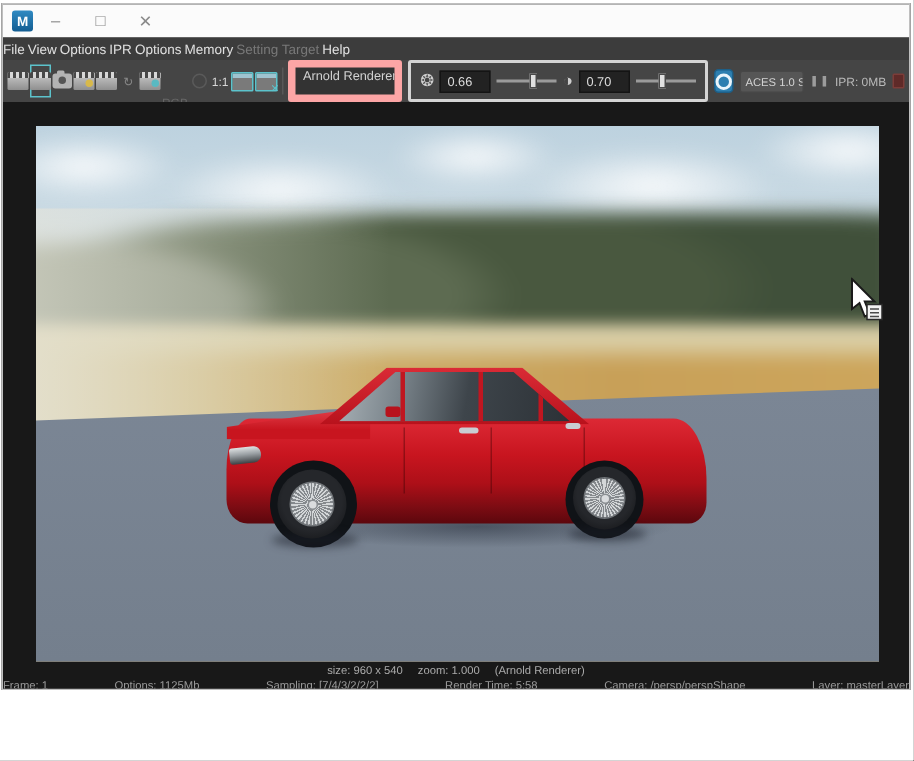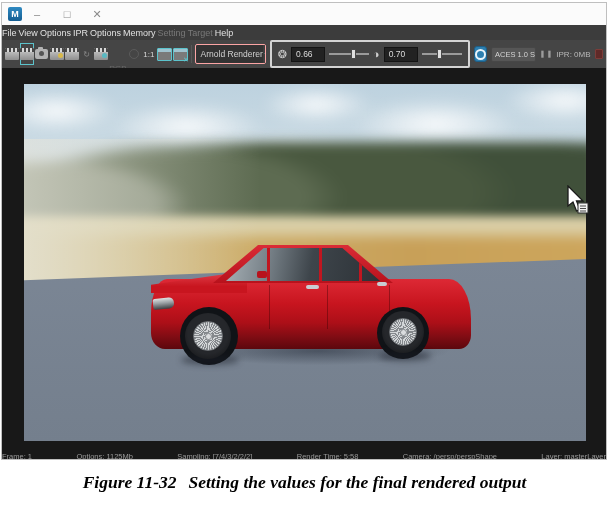--- a/index.html
+++ b/index.html
@@ -44,22 +44,22 @@
                   background:#b3b3b3;border-radius:1px;}
   .camera::after{content:"";position:absolute;left:4px;top:2px;width:5px;height:5px;
                  border-radius:50%;background:#555;}
   .txt-tool{font-size:8px;color:#d6d6d6;}
   .txt-tool.dim-t{color:#8f8f8f;margin-top:29px;}
   .alpha-c{width:8px;height:8px;border:1.5px solid #999;border-radius:50%;opacity:.55;}
   .img-ic{width:13px;height:11px;border:1px solid #5cc3cc;border-radius:1px;
           background:linear-gradient(180deg,#9fc3cf 0 3px,#7a7a7a 3px);position:relative;}
   .img-ic .x{position:absolute;right:-2px;bottom:-3px;color:#5cc3cc;font-size:7px;line-height:7px;}
   .sep{width:1px;height:18px;background:#585858;margin:0 2px;}
-  .dd{width:86px;height:18px;background:#333;border:1px solid #fca5a5;border-radius:2px;
-      display:flex;align-items:center;overflow:hidden;}
+  .dd{width:86px;height:18px;background:#333;border:5px solid #fca5a5;border-radius:2px;
+      display:flex;overflow:hidden;}
   .dd-label{flex:1;font-size:8.5px;color:#d2d2d2;padding-left:5px;white-space:nowrap;}
   .dd-arrow{width:13px;align-self:stretch;background:#3e3e3e;color:#5cc3cc;font-size:7px;
             display:flex;align-items:center;justify-content:center;}
   .hl-box{display:flex;align-items:center;gap:4px;border:2px solid #d4d4d4;border-radius:2px;
           padding:2px 6px;margin-left:3px;height:20px;box-sizing:content-box;}
   .sl-icon{font-size:11px;color:#cfcfcf;line-height:11px;background:none;border:none;padding:0;}
   .valbox{width:28px;height:13px;background:#222;border:1px solid #141414;color:#dcdcdc;
           font-size:8.5px;display:flex;align-items:center;padding-left:4px;}
   .slider{position:relative;width:40px;height:14px;}
   .slider::before{content:"";position:absolute;left:0;right:0;top:6px;height:2px;background:#9b9b9b;}
@@ -291,27 +291,29 @@
       <div class="cursor">
         <svg width="28" height="32" viewBox="0 0 28 32">
           <path d="M3 1 L3 21 L8 17 L11.5 26 L15 24.5 L11.5 16 L18 16 Z" fill="#ffffff" stroke="#1a1a1a" stroke-width="1.3"></path>
           <rect x="13" y="18" width="10" height="10" fill="#f2f2f2" stroke="#2a2a2a" stroke-width="1"></rect>
           <line x1="15" y1="21" x2="21" y2="21" stroke="#4a4a4a" stroke-width="1"></line>
           <line x1="15" y1="23.5" x2="21" y2="23.5" stroke="#4a4a4a" stroke-width="1"></line>
           <line x1="15" y1="26" x2="21" y2="26" stroke="#4a4a4a" stroke-width="1"></line>
         </svg>
       </div>
 
+      <div class="status-line">
+        <span>size: 960 x 540</span>
+        <span>zoom: 1.000</span>
+        <span>(Arnold Renderer)</span>
+      </div>
       <div class="info-line">
         <span>Frame: 1</span>
         <span>Options: 1125Mb</span>
         <span>Sampling: [7/4/3/2/2/2]</span>
         <span>Render Time: 5:58</span>
         <span>Camera: /persp/perspShape</span>
         <span>Layer: masterLayer</span>
       </div>
     </div>
   </div>
 
-  <div class="caption">
-    <span class="fig-label">Figure 11-32</span><span>Setting the values for the final rendered output</span>
-  </div>
 </div>
 
 </body></html>

